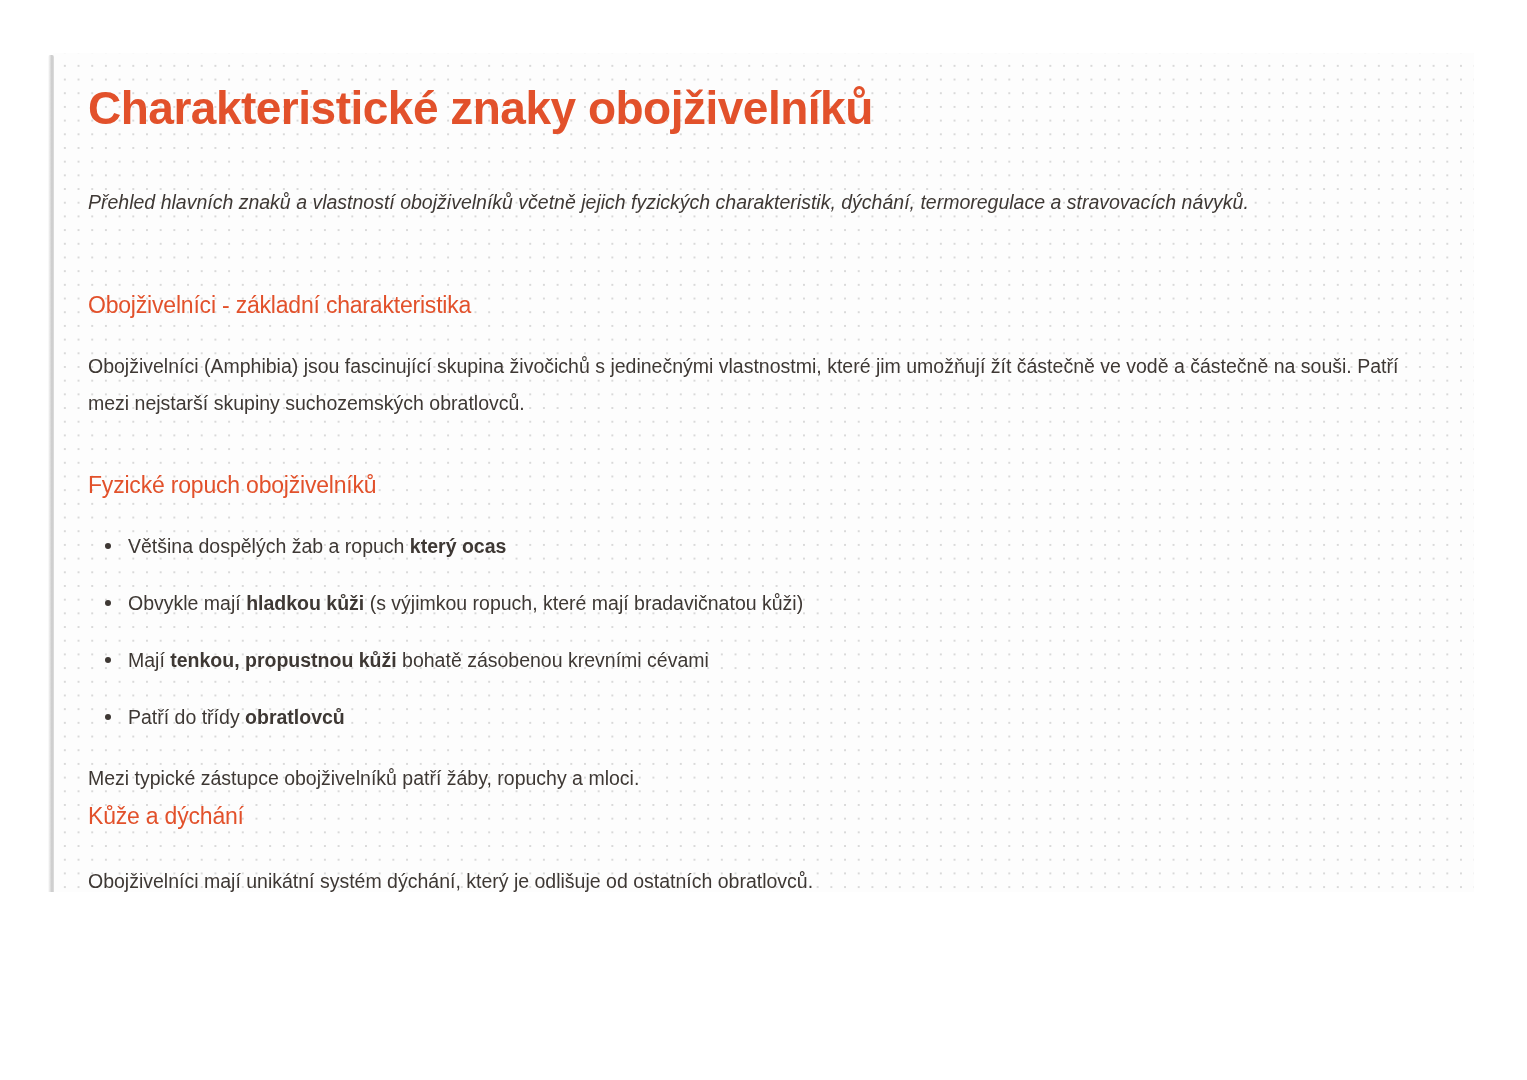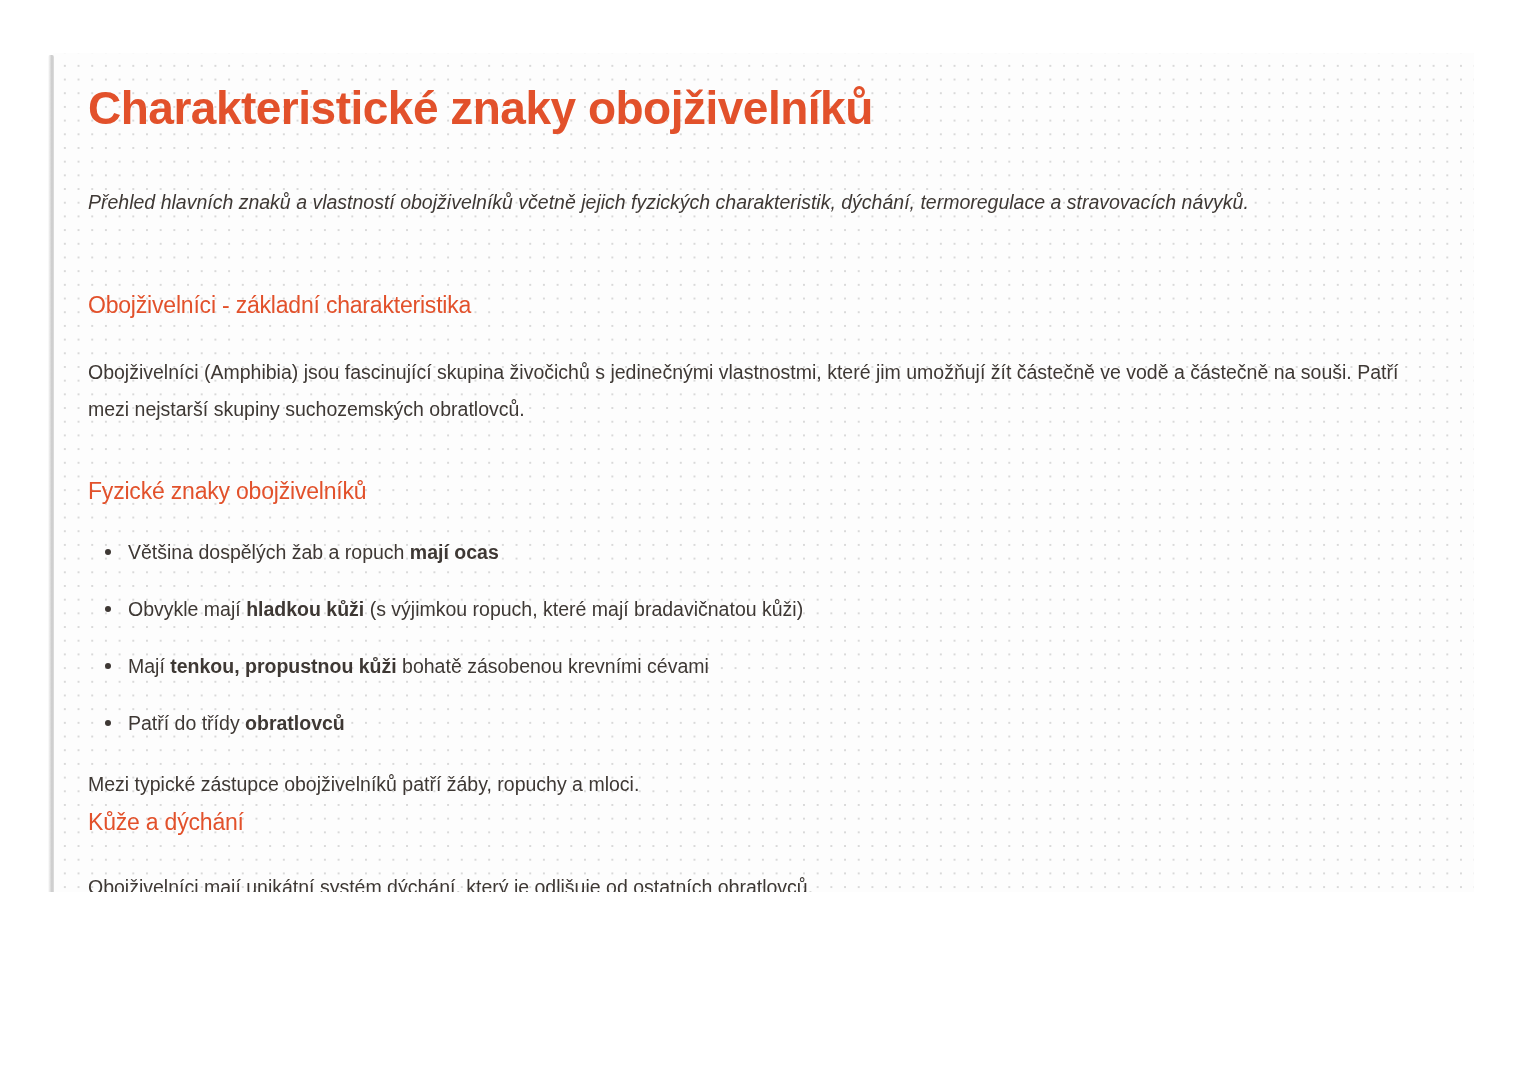--- a/index.html
+++ b/index.html
@@ -66,21 +66,21 @@
   .mt-h2-1 { margin-top: 66px; }
   .mt-h2-2 { margin-top: 44px; }
   .mt-h2-3 { }
   .body-par {
     margin: 0;
     font-size: 19.5px;
     line-height: 37px;
     color: #3e3834;
     max-width: 1340px;
   }
-  .mt-p1 { margin-top: 30px; }
+  .mt-p1 { margin-top: 24px; }
   .mt-p2 { margin-top: 16px; }
   .mt-p3 { margin-top: 28px; }
   .bullet-list {
     margin: 28px 0 0 0;
     padding: 0;
     list-style: none;
   }
   .bullet-list li {
     position: relative;
     padding-left: 40px;
@@ -127,26 +127,26 @@
     <div class="page-edge"></div>
 
     <h1 class="doc-title">Charakteristické znaky obojživelníků</h1>
 
     <p class="doc-subtitle">Přehled hlavních znaků a vlastností obojživelníků včetně jejich fyzických charakteristik, dýchání, termoregulace a stravovacích návyků.</p>
 
     <h2 class="section-heading mt-h2-1">Obojživelníci - základní charakteristika</h2>
 
     <p class="body-par mt-p1">Obojživelníci (Amphibia) jsou fascinující skupina živočichů s jedinečnými vlastnostmi, které jim umožňují žít částečně ve vodě a částečně na souši. Patří mezi nejstarší skupiny suchozemských obratlovců.</p>
 
-    <h2 class="section-heading mt-h2-2">Fyzické znaky obojživelníků</h2>
+    <h2 class="section-heading mt-h2-2">Fyzické ropuch obojživelníků</h2>
 
     <ul class="bullet-list">
       <li>
         <span class="bullet-dot"></span>
-        <span>Většina dospělých žab a ropuch </span><span class="bold-seg">mají ocas</span><span></span>
+        <span>Většina dospělých žab a ropuch </span><span class="bold-seg">který ocas</span><span></span>
       </li>
       <li>
         <span class="bullet-dot"></span>
         <span>Obvykle mají </span><span class="bold-seg">hladkou kůži</span><span> (s výjimkou ropuch, které mají bradavičnatou kůži)</span>
       </li>
       <li>
         <span class="bullet-dot"></span>
         <span>Mají </span><span class="bold-seg">tenkou, propustnou kůži</span><span> bohatě zásobenou krevními cévami</span>
       </li>
       <li>

